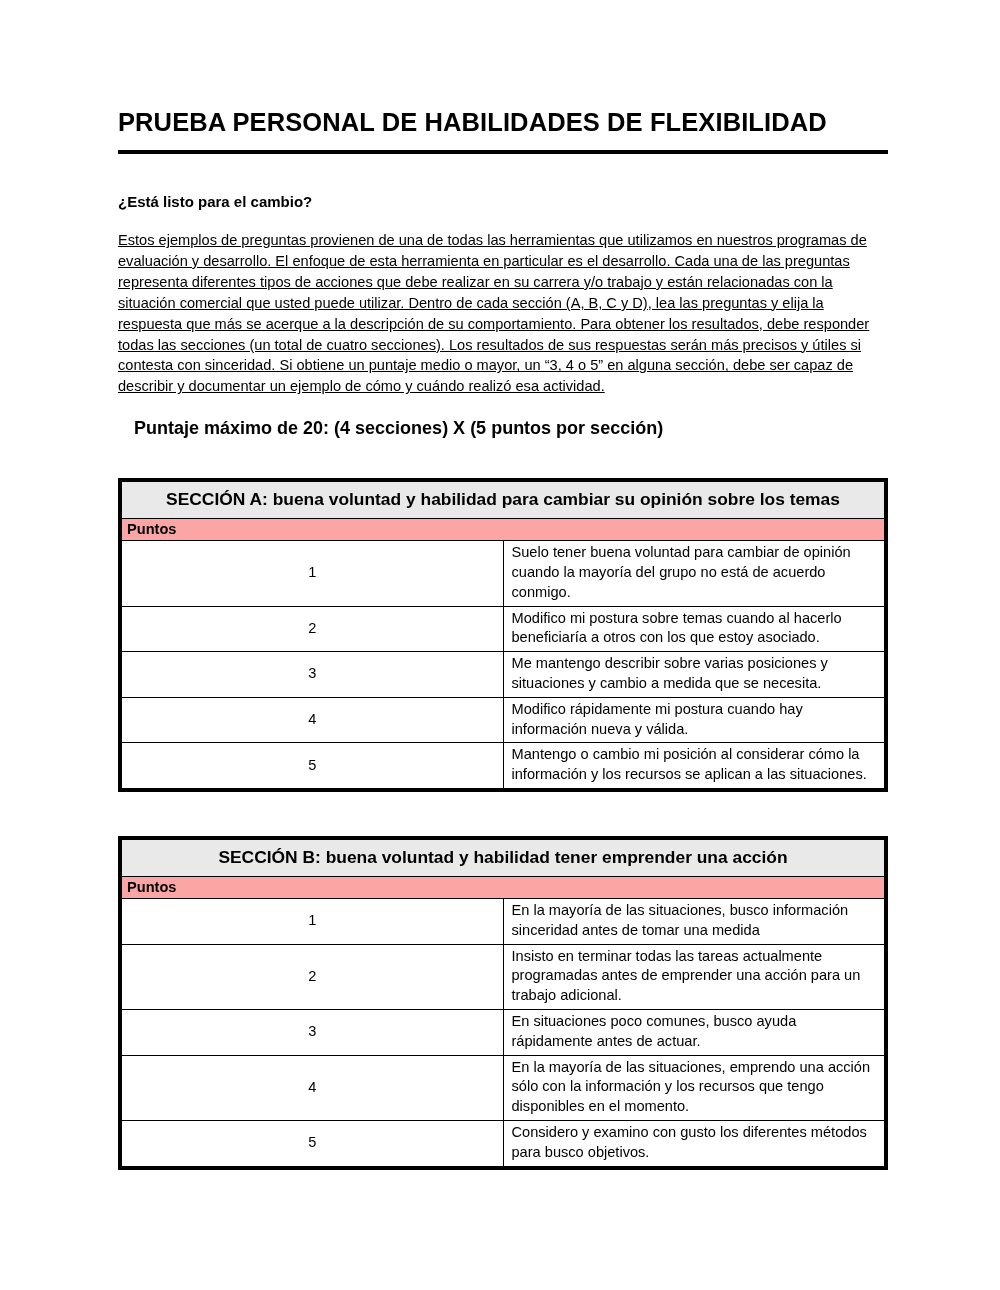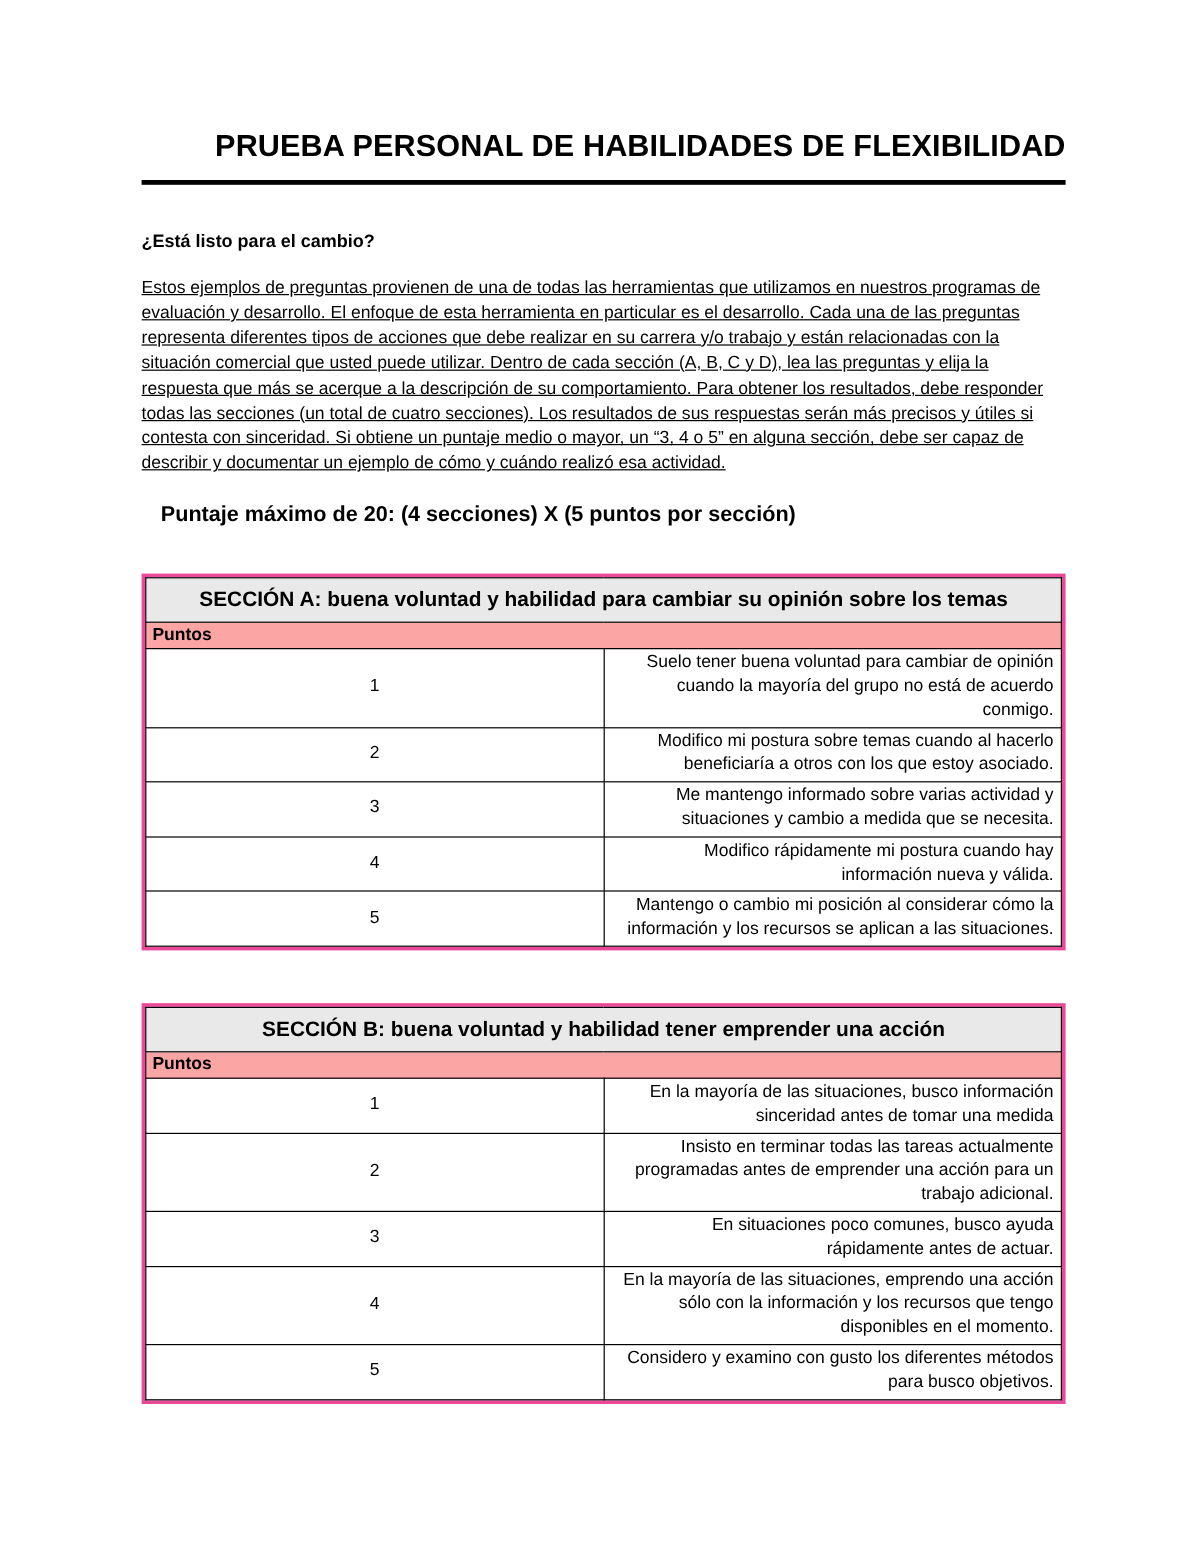--- a/index.html
+++ b/index.html
@@ -29,21 +29,21 @@
     position: absolute;
     left: 118px;
     top: 108px;
     width: 770px;
   }
 
   
   .doc-title {
     font-size: 25.5px;
     font-weight: bold;
-    text-align: right;
+    text-align: left;
     letter-spacing: 0.1px;
     line-height: 1.12;
     margin: 0;
     padding: 0 0 0 0;
   }
   .title-rule {
     height: 4px;
     background: #000000;
     margin-top: 13px;
   }
@@ -65,21 +65,21 @@
   }
   .maxscore {
     font-size: 18px;
     font-weight: bold;
     margin: 21px 0 0 16px;
   }
 
   
   .section-table {
     width: 770px;
-    border: 3px solid #ec4899;
+    border: 3px solid #000000;
     border-collapse: collapse;
     box-sizing: border-box;
     background: #ffffff;
   }
   .table-wrap-a { margin-top: 39px; }
   .table-wrap-b { margin-top: 44px; }
 
   .section-table table {
     width: 100%;
     border-collapse: collapse;
@@ -110,21 +110,21 @@
     width: 62px;
     border: 1px solid #000000;
     text-align: center;
     vertical-align: middle;
     font-size: 14.6px;
     line-height: 19.5px;
     padding: 2px 0 3px 0;
   }
   td.desc {
     border: 1px solid #000000;
-    text-align: right;
+    text-align: left;
     vertical-align: top;
     font-size: 14.6px;
     line-height: 19.8px;
     padding: 2px 6px 3px 8px;
   }
   td.desc.one-line {
     vertical-align: middle;
   }
 </style>
 </head>
@@ -155,21 +155,21 @@
           <tr>
             <td class="pts">1</td>
             <td class="desc">Suelo tener buena voluntad para cambiar de opinión cuando la mayoría del grupo no está de acuerdo conmigo.</td>
           </tr>
           <tr>
             <td class="pts">2</td>
             <td class="desc">Modifico mi postura sobre temas cuando al hacerlo beneficiaría a otros con los que estoy asociado.</td>
           </tr>
           <tr>
             <td class="pts">3</td>
-            <td class="desc">Me mantengo informado sobre varias actividad y situaciones y cambio a medida que se necesita.</td>
+            <td class="desc">Me mantengo describir sobre varias posiciones y situaciones y cambio a medida que se necesita.</td>
           </tr>
           <tr>
             <td class="pts">4</td>
             <td class="desc one-line">Modifico rápidamente mi postura cuando hay información nueva y válida.</td>
           </tr>
           <tr>
             <td class="pts">5</td>
             <td class="desc">Mantengo o cambio mi posición al considerar cómo la información y los recursos se aplican a las situaciones.</td>
           </tr>
         </tbody>

